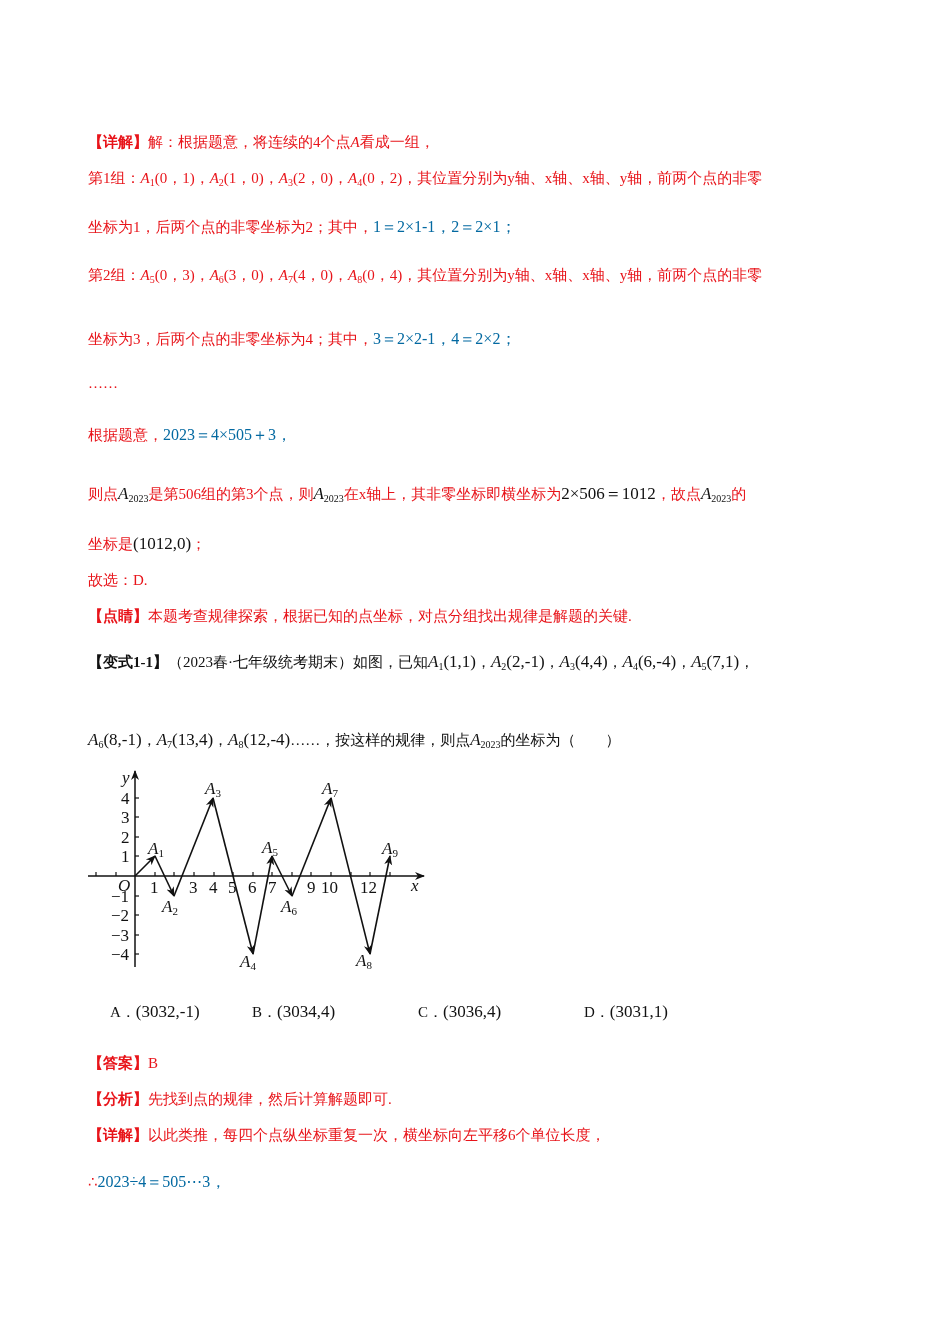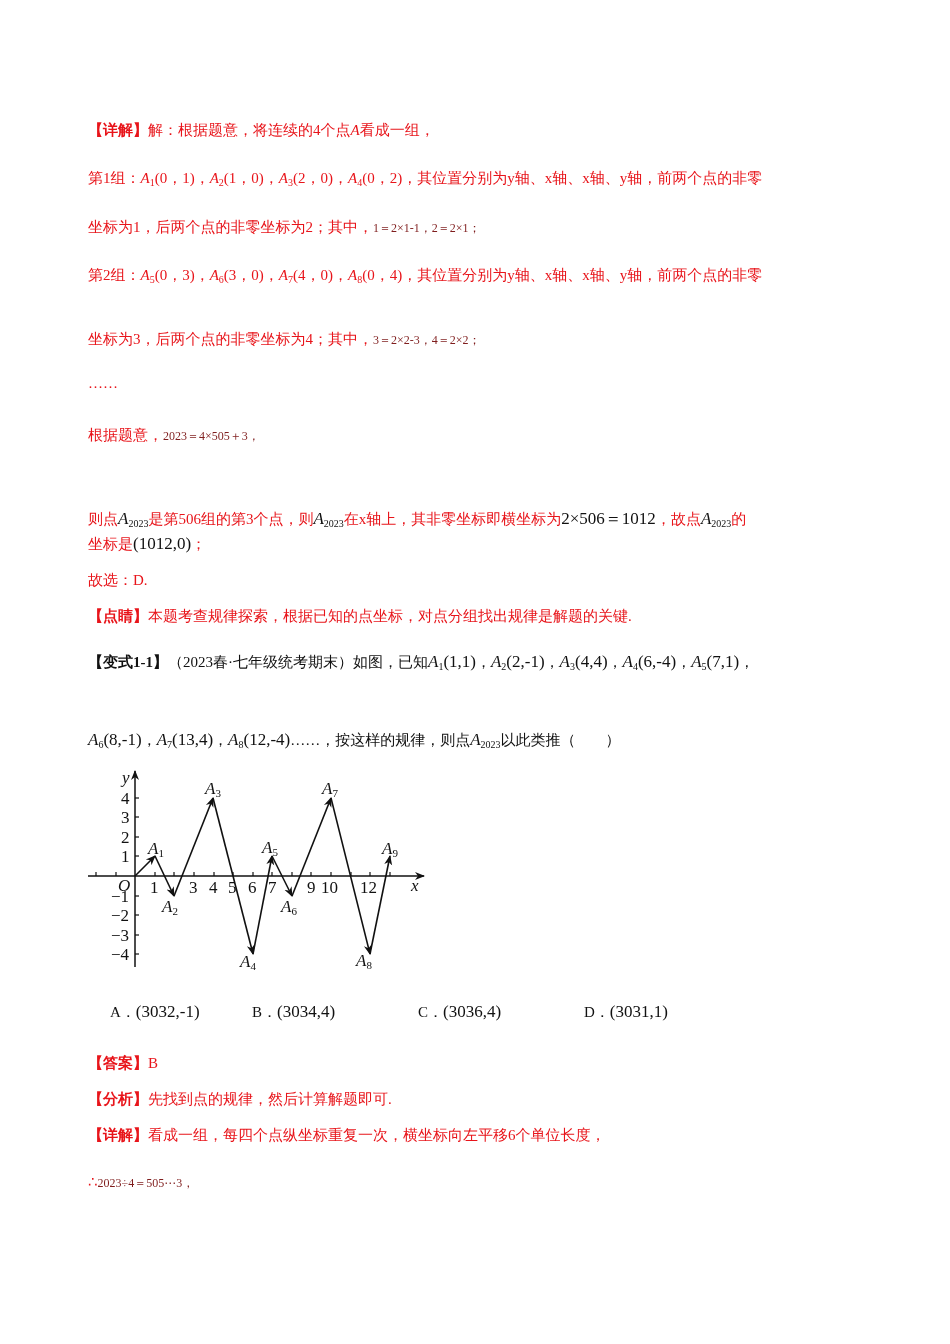--- a/index.html
+++ b/index.html
@@ -1,76 +1,76 @@
 <!DOCTYPE html>
 <html><head>
 <meta charset="utf-8">
 <style>
   html, body { margin: 0; padding: 0; background: #ffffff; }
   body { width: 950px; height: 1344px; position: relative; overflow: hidden;
          font-family: "Liberation Serif", "DejaVu Serif", serif; }
   .line { position: absolute; left: 88px; white-space: nowrap; font-size: 15px; color: #e8141a; line-height: 20px; }
-  .blk { color: #7f1d1d; font-family: "Liberation Serif", serif; font-size: 12px; margin-top: 20px; }
+  .blk { color: #0369a1; font-family: "Liberation Serif", serif; font-size: 16px; margin-top: 20px; }
   .it { font-style: italic; }
   .math { color: #111111; font-family: "Liberation Serif", serif; font-size: 17px; }
   .math i { font-style: italic; }
   .sub { font-size: 10px; vertical-align: -3px; font-style: normal; }
   .tag { font-weight: bold; }
   .black-line { color: #111111; }
   #graph { position: absolute; left: 84px; top: 765px; }
   .opt { position: absolute; top: 1002px; font-size: 15px; color: #111; white-space: nowrap; }
   .opt .val { font-size: 17px; }
 </style>
 </head>
 <body>
 
-<div class="line" style="top:120px;font-family:Liberation Serif, serif;">
+<div class="line" style="top:132px;font-family:Liberation Serif, serif;">
   <span class="tag">【详解】</span><span>解：根据题意，将连续的4个点</span><span class="it">A</span><span>看成一组，</span>
 </div>
 
 <div class="line" style="top:168px;">
   <span>第1组：</span><span class="it">A</span><span class="sub">1</span>(0，1)，<span class="it">A</span><span class="sub">2</span>(1，0)，<span class="it">A</span><span class="sub">3</span>(2，0)，<span class="it">A</span><span class="sub">4</span>(0，2)<span>，其位置分别为y轴、x轴、x轴、y轴，前两个点的非零</span>
 </div>
 <div class="line" style="top:217px;">
   <span>坐标为1，后两个点的非零坐标为2；其中，</span><span class="blk">1＝2×1-1，2＝2×1；</span>
 </div>
 
 <div class="line" style="top:265px;">
   <span>第2组：</span><span class="it">A</span><span class="sub">5</span>(0，3)，<span class="it">A</span><span class="sub">6</span>(3，0)，<span class="it">A</span><span class="sub">7</span>(4，0)，<span class="it">A</span><span class="sub">8</span>(0，4)<span>，其位置分别为y轴、x轴、x轴、y轴，前两个点的非零</span>
 </div>
 <div class="line" style="top:329px;">
-  <span>坐标为3，后两个点的非零坐标为4；其中，</span><span class="blk">3＝2×2-3，4＝2×2；</span>
+  <span>坐标为3，后两个点的非零坐标为4；其中，</span><span class="blk">3＝2×2-1，4＝2×2；</span>
 </div>
 
 <div class="line" style="top:373px;">……</div>
 
 <div class="line" style="top:425px;">
   <span>根据题意，</span><span class="blk">2023＝4×505＋3，</span>
 </div>
 
-<div class="line" style="top:509px;text-align:center;">
+<div class="line" style="top:484px;text-align:center;">
   <span>则点</span><span class="math"><i>A</i><span class="sub">2023</span></span><span>是第506组的第3个点，则</span><span class="math"><i>A</i><span class="sub">2023</span></span><span>在x轴上，其非零坐标即横坐标为</span><span class="math">2×506＝1012</span><span>，故点</span><span class="math"><i>A</i><span class="sub">2023</span></span><span>的</span>
 </div>
 
 <div class="line" style="top:534px;">
   <span>坐标是</span><span class="math">(1012,0)</span><span>；</span>
 </div>
 
 <div class="line" style="top:570px;">故选：D.</div>
 
 <div class="line" style="top:606px;text-align:right;">
   <span class="tag">【点睛】</span><span>本题考查规律探索，根据已知的点坐标，对点分组找出规律是解题的关键.</span>
 </div>
 
 <div class="line black-line" style="top:652px; color:#111;text-align:right;">
   <span class="tag">【变式1-1】</span><span>（2023春·七年级统考期末）如图，已知</span><span class="math"><i>A</i><span class="sub">1</span><span>(1,1)</span></span><span>，</span><span class="math"><i>A</i><span class="sub">2</span><span>(2,-1)</span></span><span>，</span><span class="math"><i>A</i><span class="sub">3</span><span>(4,4)</span></span><span>，</span><span class="math"><i>A</i><span class="sub">4</span><span>(6,-4)</span></span><span>，</span><span class="math"><i>A</i><span class="sub">5</span><span>(7,1)</span></span><span>，</span>
 </div>
 
 <div class="line black-line" style="top:730px; color:#111;">
-  <span class="math"><i>A</i><span class="sub">6</span><span>(8,-1)</span></span><span>，</span><span class="math"><i>A</i><span class="sub">7</span><span>(13,4)</span></span><span>，</span><span class="math"><i>A</i><span class="sub">8</span><span>(12,-4)</span></span><span>……，按这样的规律，则点</span><span class="math"><i>A</i><span class="sub">2023</span></span><span>以此类推（　　）</span>
+  <span class="math"><i>A</i><span class="sub">6</span><span>(8,-1)</span></span><span>，</span><span class="math"><i>A</i><span class="sub">7</span><span>(13,4)</span></span><span>，</span><span class="math"><i>A</i><span class="sub">8</span><span>(12,-4)</span></span><span>……，按这样的规律，则点</span><span class="math"><i>A</i><span class="sub">2023</span></span><span>的坐标为（　　）</span>
 </div>
 
 <svg id="graph" width="350" height="210" viewBox="0 0 350 210">
   <defs>
     <marker id="arr" markerWidth="10" markerHeight="10" refX="9" refY="5" orient="auto" markerUnits="userSpaceOnUse">
       <path d="M0,1 L10,5 L0,9 L3,5 Z" fill="#111"></path>
     </marker>
   </defs>
   <g font-family="Liberation Serif, serif" font-size="17" fill="#111">
 
@@ -166,17 +166,17 @@
   <span>D．</span><span class="val">(3031,1)</span>
 </div>
 
 <div class="line" style="top:1053px;">
   <span class="tag">【答案】</span><span>B</span>
 </div>
 <div class="line" style="top:1089px;">
   <span class="tag">【分析】</span><span>先找到点的规律，然后计算解题即可.</span>
 </div>
 <div class="line" style="top:1125px;">
-  <span class="tag">【详解】</span><span>看成一组，每四个点纵坐标重复一次，横坐标向左平移6个单位长度，</span>
+  <span class="tag">【详解】</span><span>以此类推，每四个点纵坐标重复一次，横坐标向左平移6个单位长度，</span>
 </div>
 <div class="line" style="top:1172px;">
   <span>∴</span><span class="blk">2023÷4＝505⋯3，</span>
 </div>
 
 </body></html>

